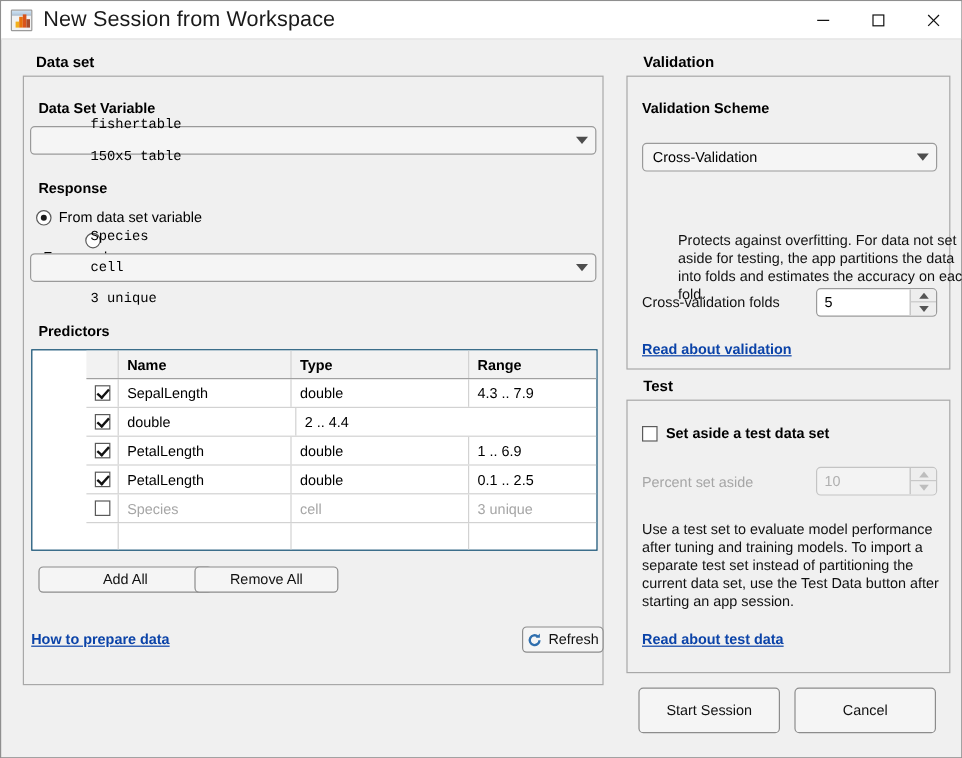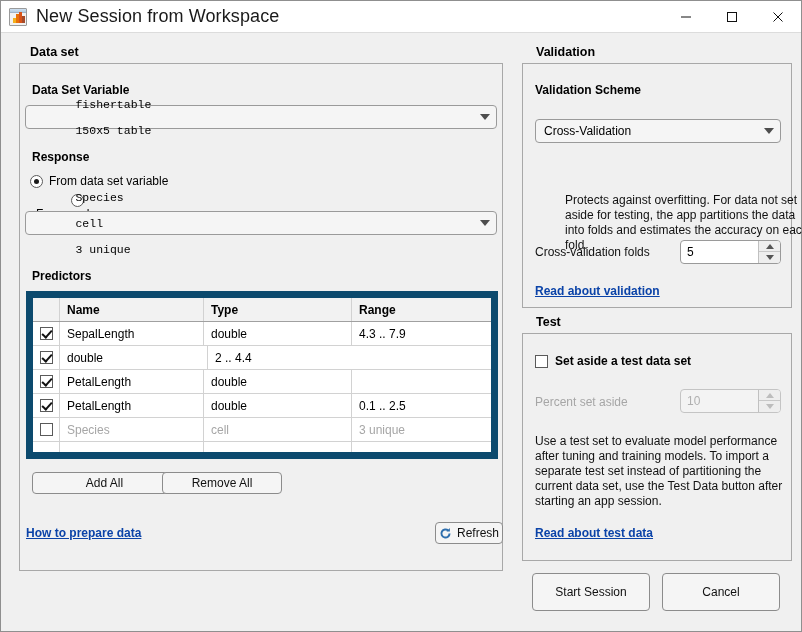--- a/index.html
+++ b/index.html
@@ -166,23 +166,24 @@
     left: 3px; top: 0px;
     width: 4px; height: 8px;
     border: solid #111;
     border-width: 0 2px 2px 0;
     transform: rotate(42deg);
   }
 
   
   .ptable {
     position: absolute;
-    border: 7px solid #0c4a6e;
+    border: 1px solid #0c4a6e;
     background: #fff;
     overflow: hidden;
+    padding-left: 45px;
   }
   .ptable .trow {
     display: flex;
     height: 24px;
     border-bottom: 1px solid #d2d2d2;
     align-items: center;
   }
   .ptable .trow.head {
     background: #f2f2f2;
     font-weight: bold;
@@ -413,20 +414,21 @@
       <div class="c2">double</div>
       <div class="c3">2 .. 4.4</div>
     </div>
 
     <div class="trow">
       <div class="c0">
           <span class="cbox checked"></span>
         </div>
       <div class="c1">PetalLength</div>
       <div class="c2">double</div>
+      <div class="c3">1 .. 6.9</div>
     </div>
 
     <div class="trow">
       <div class="c0">
           <span class="cbox checked"></span>
         </div>
       <div class="c1">PetalLength</div>
       <div class="c2">double</div>
       <div class="c3">0.1 .. 2.5</div>
     </div>

